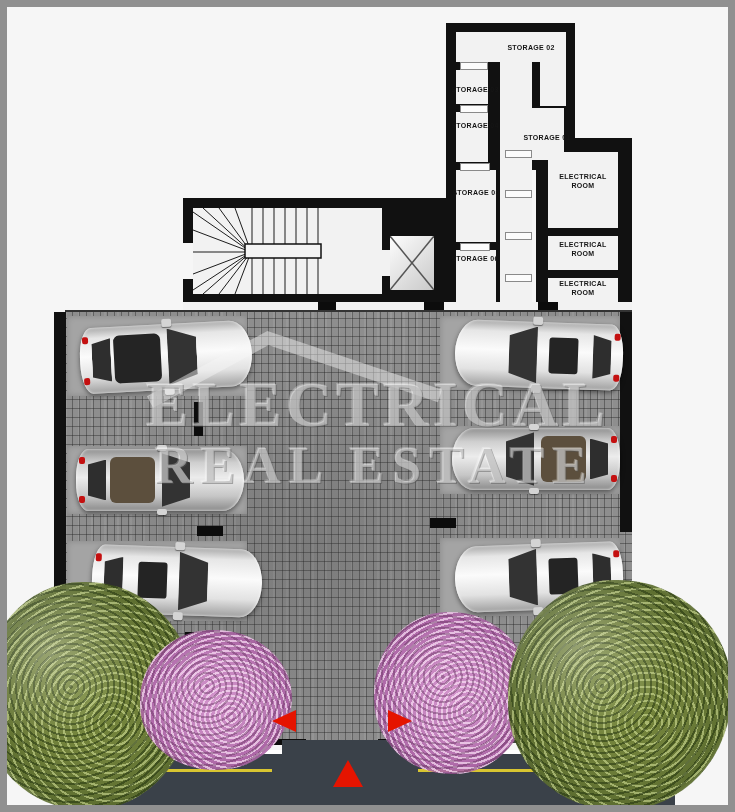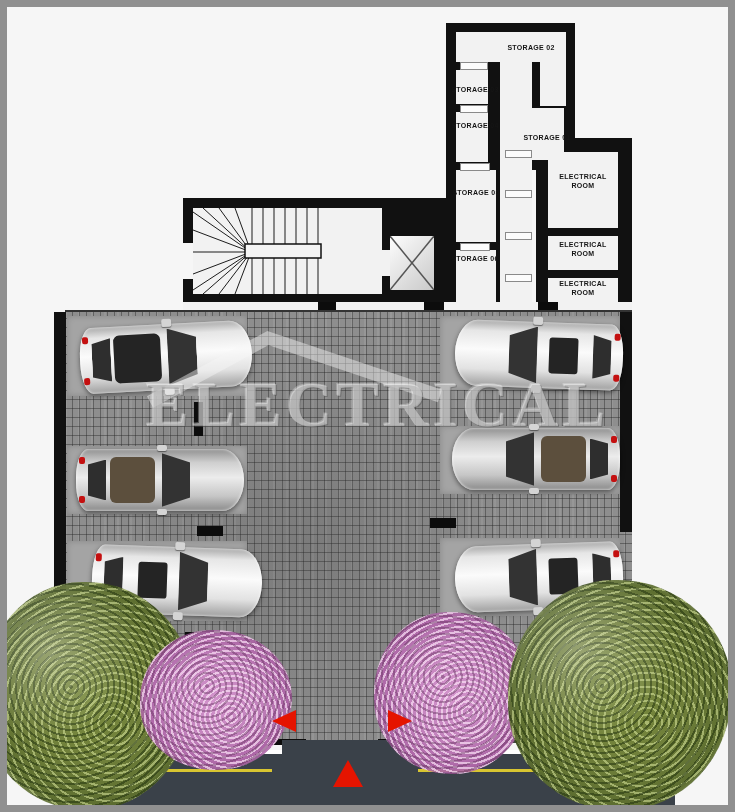--- a/index.html
+++ b/index.html
@@ -216,20 +216,21 @@
     <div class="mirror top"></div>
     <div class="mirror bot"></div>
     <div class="tail top"></div>
     <div class="tail bot"></div>
   </div>
 
   <svg class="abs" style="left:0;top:0;z-index:4;pointer-events:none;" width="735" height="812" viewBox="0 0 735 812">
     <polyline points="150,402 268,338 440,396" fill="none" stroke="rgba(246,246,246,0.45)" stroke-width="13"></polyline>
   </svg>
   <div class="wm" style="left:145px;top:368px;width:465px;font-size:64px;letter-spacing:4px;">ELECTRICAL</div>
+  <div class="wm" style="left:150px;top:436px;width:450px;font-size:52px;letter-spacing:8px;">REAL ESTATE</div>
 
   <div class="abs" style="left:55px;top:742px;width:622px;height:12px;background:#f5f5f5;z-index:2;"></div>
   <div class="mark" style="left:240px;top:739px;width:66px;height:6px;"></div>
   <div class="mark" style="left:378px;top:739px;width:70px;height:6px;"></div>
   <div class="abs" style="left:450px;top:740px;width:112px;height:3px;background:#444;z-index:2;"></div>
 
   <div class="road" style="left:55px;top:750px;width:620px;height:56px;"></div>
   <div class="road" style="left:282px;top:740px;width:133px;height:14px;z-index:3;"></div>
   <div class="line" style="left:58px;top:750px;width:224px;height:4px;background:#fff;"></div>
   <div class="line" style="left:415px;top:750px;width:251px;height:4px;background:#fff;"></div>

